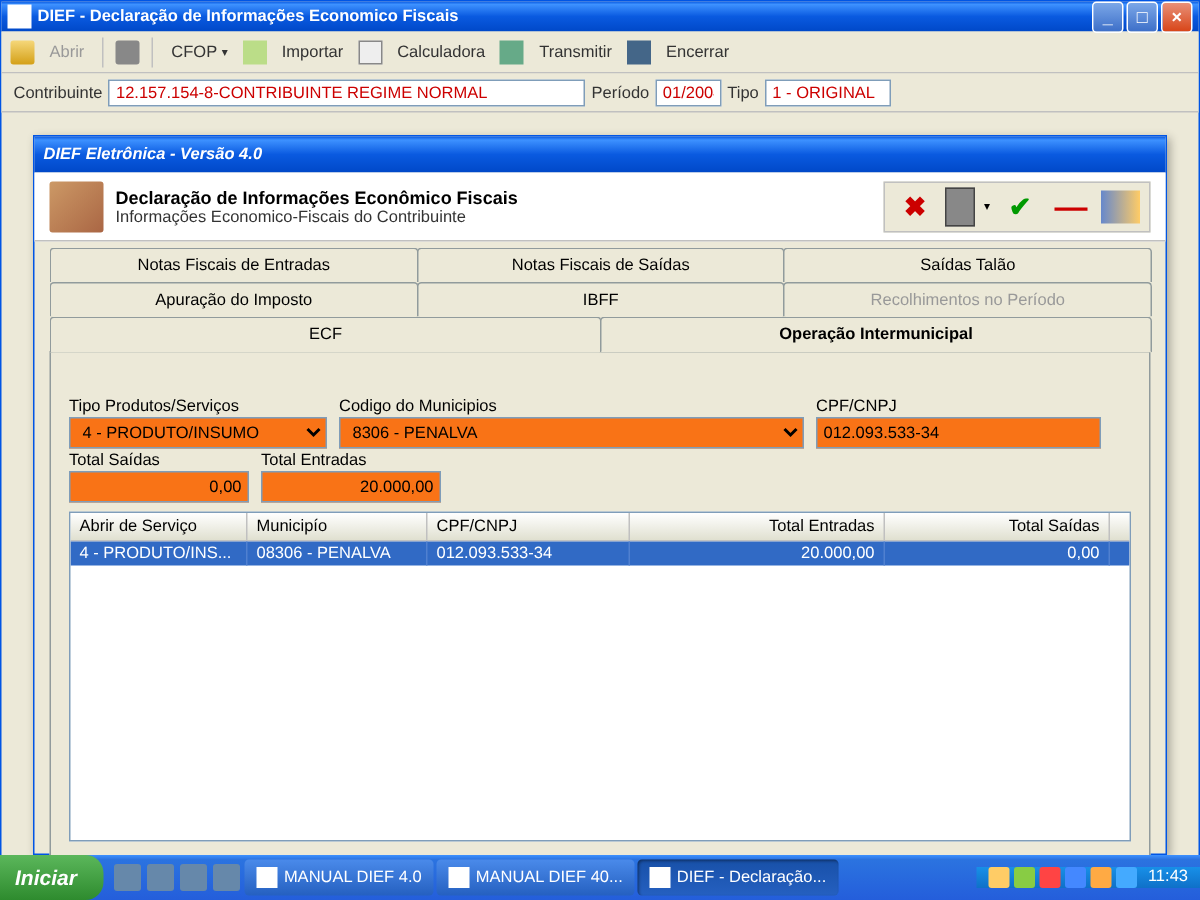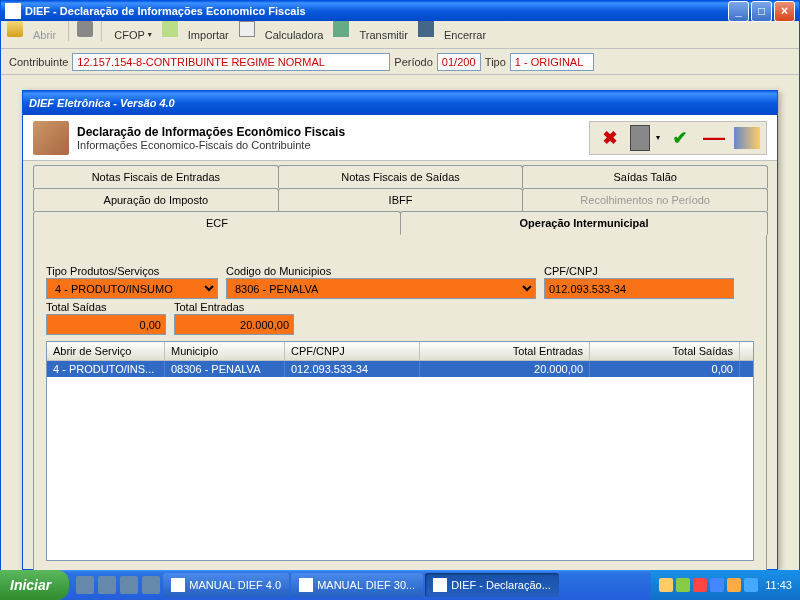--- a/index.html
+++ b/index.html
@@ -8,21 +8,21 @@
 
 .main-window { position: absolute; top: 0; left: 0; width: 800px; height: 600px; border: 1px solid #0055e5; }
 .main-titlebar { height: 20px; background: linear-gradient(to bottom, #0a5ae0 0%, #3d91ff 10%, #0a5ae0 50%, #0048c8 100%); display: flex; align-items: center; padding: 0 4px; color: #fff; font-weight: bold; font-size: 13px; }
 .main-titlebar .app-icon { width: 16px; height: 16px; margin-right: 4px; background: #fff; display: inline-block; }
 .win-controls { margin-left: auto; display: flex; gap: 2px; }
 .win-btn { width: 21px; height: 21px; border: 1px solid #fff; border-radius: 3px; display: flex; align-items: center; justify-content: center; color: #fff; font-weight: bold; font-size: 12px; cursor: pointer; }
 .win-btn.min, .win-btn.max { background: linear-gradient(to bottom, #7ba7e8, #3d6fc8); }
 .win-btn.close { background: linear-gradient(to bottom, #e89078, #d84518); }
 
 
-.toolbar { height: 28px; background: #ece9d8; border-bottom: 1px solid #c0c0c0; display: flex; padding: 0 6px; gap: 6px; }
+.toolbar { height: 28px; background: #ece9d8; border-bottom: 1px solid #c0c0c0; display: flex; align-items: center; padding: 0 6px; gap: 6px; }
 .toolbar .tb-item { display: flex; align-items: center; gap: 3px; padding: 2px 4px; cursor: pointer; color: #333; }
 .toolbar .tb-item.disabled { color: #999; }
 .toolbar .tb-sep { width: 1px; height: 20px; background: #c0c0c0; margin: 0 2px; }
 .tb-icon { width: 16px; height: 16px; display: inline-block; }
 .tb-icon.folder { background: linear-gradient(to bottom, #f5d77a, #d4a017); border-radius: 2px; }
 .tb-icon.print { background: #888; border-radius: 2px; }
 .tb-icon.calc { background: #eee; border: 1px solid #888; }
 .tb-icon.trans { background: #6a8; }
 .tb-icon.close-ic { background: #468; }
 .tb-icon.cfop { background: #bd8; }
@@ -84,21 +84,21 @@
 .gh.c5, .gc.c5 { width: 150px; text-align: right; }
 
 
 .taskbar { position: absolute; bottom: 0; left: 0; width: 800px; height: 30px; background: linear-gradient(to bottom, #3d91ff 0%, #2b73e0 10%, #245edb 100%); display: flex; align-items: center; }
 .start-btn { height: 30px; padding: 0 18px 0 10px; background: linear-gradient(to bottom, #5bb75b 0%, #2e8b2e 100%); color: #fff; font-weight: bold; font-style: italic; font-size: 14px; display: flex; align-items: center; border-radius: 0 12px 12px 0; cursor: pointer; }
 .taskbar-items { display: flex; align-items: center; gap: 2px; margin-left: 6px; flex: 1; }
 .ql-icon { width: 18px; height: 18px; background: #68a; border-radius: 2px; margin: 0 1px; cursor: pointer; }
 .taskbar-btn { height: 24px; padding: 0 8px; background: linear-gradient(to bottom, #4a8aea, #2560c0); color: #fff; display: flex; align-items: center; gap: 4px; border-radius: 3px; cursor: pointer; min-width: 120px; }
 .taskbar-btn.active { background: linear-gradient(to bottom, #1850a8, #2560c0); box-shadow: inset 1px 1px 2px rgba(0,0,0,0.4); }
 .taskbar-btn .tb-app-icon { width: 14px; height: 14px; background: #fff; }
-.systray { height: 30px; background: linear-gradient(to bottom, #1890e8, #0f70c8); display: flex; align-items: center; padding: 0 8px; color: #fff; gap: 3px; }
+.systray { height: 14px; background: linear-gradient(to bottom, #1890e8, #0f70c8); display: flex; padding: 0 8px; color: #fff; gap: 3px; }
 .tray-icon { width: 14px; height: 14px; background: #fc6; border-radius: 2px; }
 </style>
 </head>
 <body>
 
 <div class="main-window">
   <div class="main-titlebar">
     <span class="app-icon"></span>
     <span>DIEF - Declaração de Informações Economico Fiscais</span>
     <div class="win-controls">
@@ -226,21 +226,21 @@
     <span class="ql-icon"></span>
     <span class="ql-icon"></span>
     <span class="ql-icon"></span>
     <span class="ql-icon"></span>
     <div class="taskbar-btn">
         <span class="tb-app-icon"></span>
         <span>MANUAL DIEF 4.0</span>
       </div>
     <div class="taskbar-btn">
         <span class="tb-app-icon"></span>
-        <span>MANUAL DIEF 30...</span>
+        <span>MANUAL DIEF 40...</span>
       </div>
     <div class="taskbar-btn active">
         <span class="tb-app-icon"></span>
         <span>DIEF - Declaração...</span>
       </div>
   </div>
   <div class="systray">
     <span class="tray-icon"></span>
     <span class="tray-icon" style="background:#8c4;"></span>
     <span class="tray-icon" style="background:#f44;"></span>

